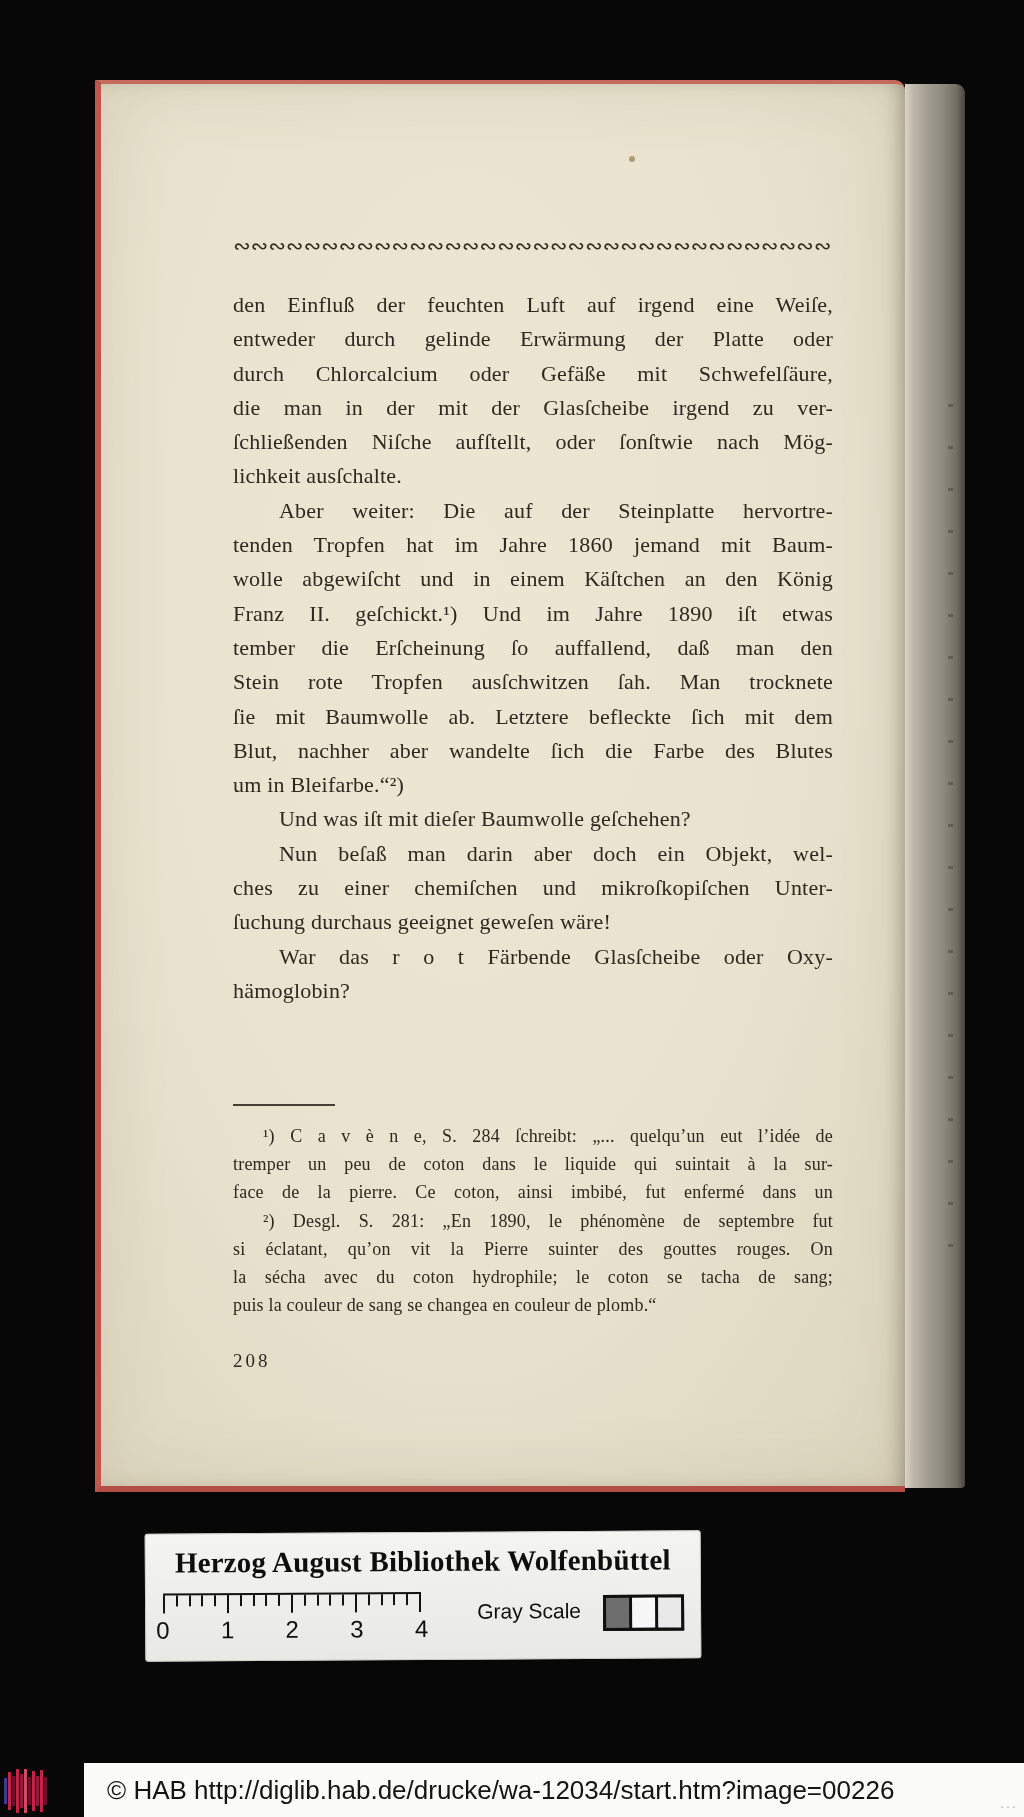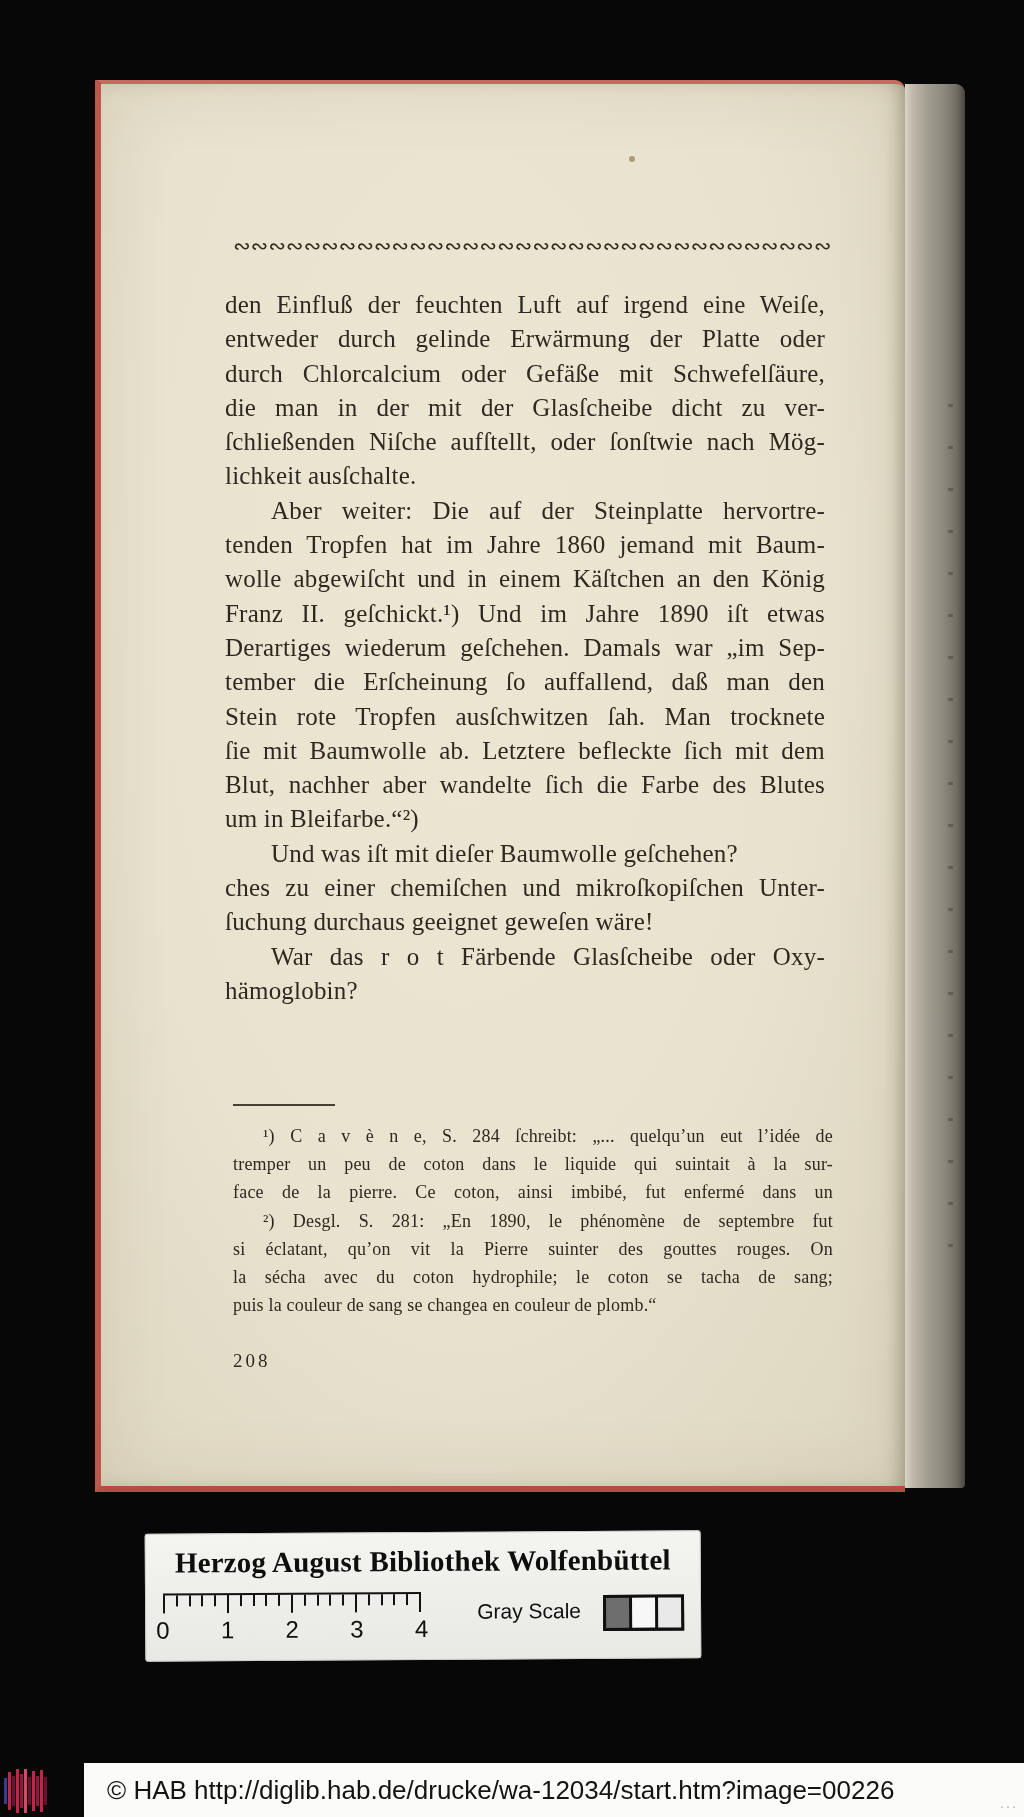--- a/index.html
+++ b/index.html
@@ -7,21 +7,21 @@
   .stage{position:relative;width:1024px;height:1817px;background:#070707;overflow:hidden;font-family:"Liberation Serif",serif}
 
   
   .book-page{position:absolute;left:95px;top:80px;width:810px;height:1412px;
     background:radial-gradient(ellipse at 45% 35%, #ece6d3 0%, #e8e2ce 55%, #dcd5bf 100%);
     border-left:6px solid #bf574d;border-top:4px solid #c66a5e;border-bottom:6px solid #b44e44;
     border-top-right-radius:10px;
     box-shadow:inset -12px 0 20px -10px rgba(85,75,55,.5), inset 0 0 70px rgba(125,110,80,.14)}
   .ornament{position:absolute;left:132px;top:150px;width:600px;height:26px;overflow:hidden;white-space:nowrap;
     font-family:"DejaVu Sans",sans-serif;font-size:21px;line-height:24px;color:#332d22}
-  .maintext{position:absolute;left:124px;top:204px;width:600px;color:#2e2920;font-size:25px;letter-spacing:.2px}
+  .maintext{position:absolute;left:132px;top:204px;width:600px;color:#2e2920;font-size:22px;letter-spacing:.2px}
   .maintext .line{height:34.3px;line-height:34.3px;overflow:hidden}
   .line.j{text-align:justify;text-align-last:justify}
   .maintext .ind{text-indent:46px}
   .fn-rule{position:absolute;left:132px;top:1020px;width:102px;border-top:2px solid #464032}
   .footnotes{position:absolute;left:132px;top:1038px;width:600px;color:#2e2920;font-size:18px;letter-spacing:.2px}
   .footnotes .line{height:28.2px;line-height:28.2px;overflow:hidden}
   .footnotes .ind{text-indent:30px}
   .pagenum{position:absolute;left:132px;top:1266px;font-size:19px;letter-spacing:3px;color:#2e2920}
   .speck{position:absolute;left:528px;top:72px;width:6px;height:6px;border-radius:50%;background:#9c8a5e;opacity:.8}
 
@@ -63,34 +63,34 @@
 <body>
 
 <div class="stage">
 
   <div class="book-page">
     <div class="ornament">∾∾∾∾∾∾∾∾∾∾∾∾∾∾∾∾∾∾∾∾∾∾∾∾∾∾∾∾∾∾∾∾∾∾∾∾∾∾∾∾∾∾∾∾∾∾∾∾</div>
     <div class="maintext">
         <div class="line j">den Einfluß der feuchten Luft auf irgend eine Weiſe,</div>
         <div class="line j">entweder durch gelinde Erwärmung der Platte oder</div>
         <div class="line j">durch Chlorcalcium oder Gefäße mit Schwefelſäure,</div>
-        <div class="line j">die man in der mit der Glasſcheibe dicht zu ver-</div>
+        <div class="line j">die man in der mit der Glasſcheibe irgend zu ver-</div>
         <div class="line j">ſchließenden Niſche aufſtellt, oder ſonſtwie nach Mög-</div>
         <div class="line">lichkeit ausſchalte.</div>
         <div class="line j ind">Aber weiter: Die auf der Steinplatte hervortre-</div>
         <div class="line j">tenden Tropfen hat im Jahre 1860 jemand mit Baum-</div>
         <div class="line j">wolle abgewiſcht und in einem Käſtchen an den König</div>
         <div class="line j">Franz II. geſchickt.¹) Und im Jahre 1890 iſt etwas</div>
-        <div class="line j">Derartiges wiederum geſchehen. Damals war „im Sep-</div>
         <div class="line j">tember die Erſcheinung ſo auffallend, daß man den</div>
         <div class="line j">Stein rote Tropfen ausſchwitzen ſah. Man trocknete</div>
         <div class="line j">ſie mit Baumwolle ab. Letztere befleckte ſich mit dem</div>
         <div class="line j">Blut, nachher aber wandelte ſich die Farbe des Blutes</div>
         <div class="line">um in Bleifarbe.“²)</div>
         <div class="line ind">Und was iſt mit dieſer Baumwolle geſchehen?</div>
+        <div class="line j ind">Nun beſaß man darin aber doch ein Objekt, wel-</div>
         <div class="line j">ches zu einer chemiſchen und mikroſkopiſchen Unter-</div>
         <div class="line">ſuchung durchaus geeignet geweſen wäre!</div>
         <div class="line j ind">War das r o t Färbende Glasſcheibe oder Oxy-</div>
         <div class="line">hämoglobin?</div>
       </div>
     <div class="fn-rule"></div>
     <div class="footnotes">
         <div class="line j ind">¹) C a v è n e, S. 284 ſchreibt: „... quelqu’un eut l’idée de</div>
         <div class="line j">tremper un peu de coton dans le liquide qui suintait à la sur-</div>
         <div class="line j">face de la pierre. Ce coton, ainsi imbibé, fut enfermé dans un</div>

